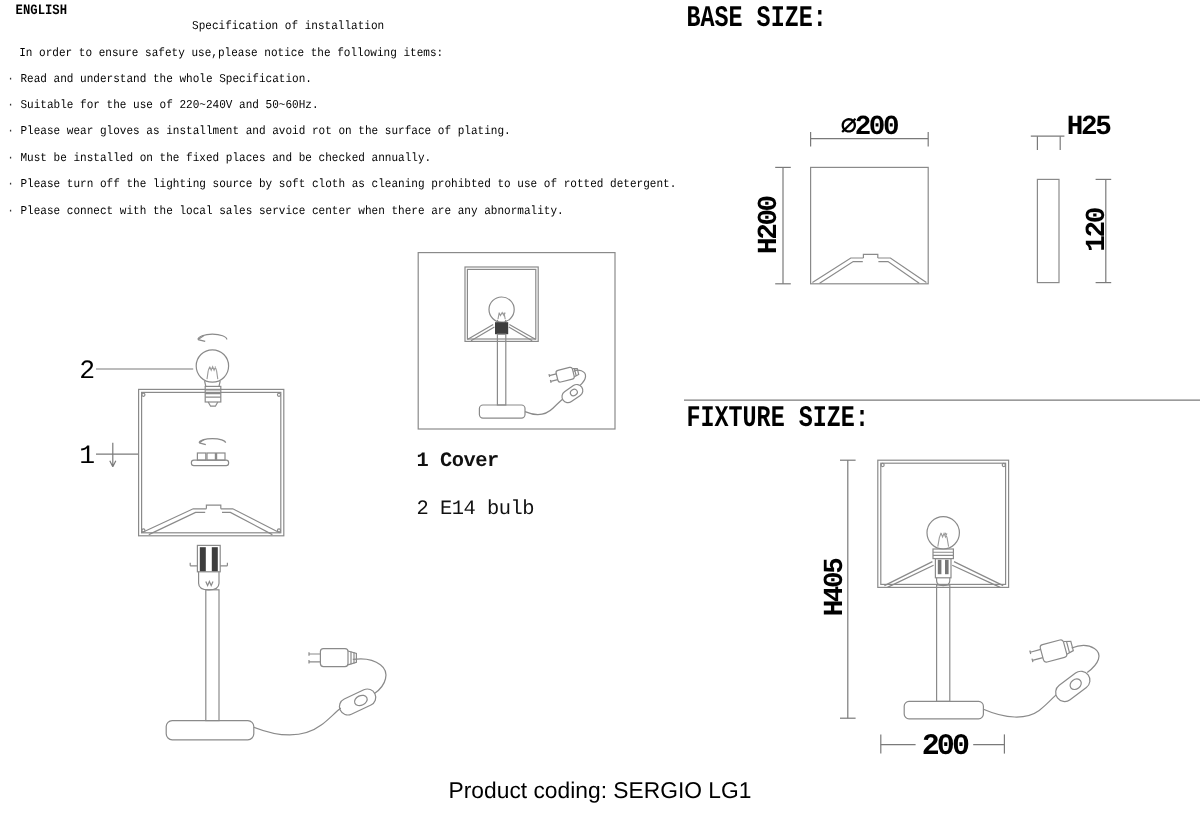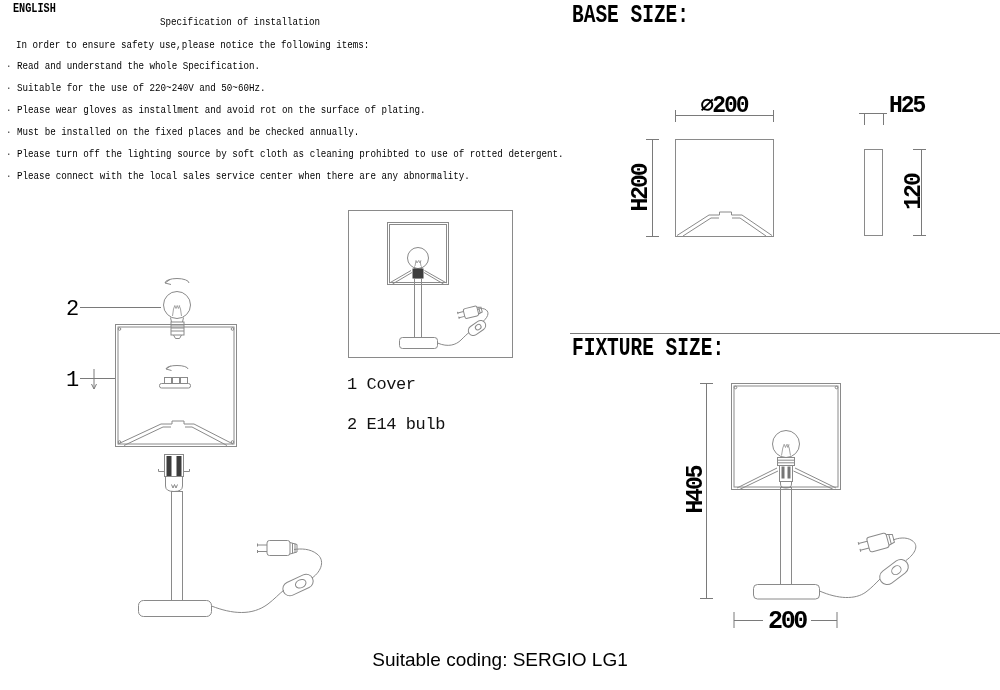--- a/index.html
+++ b/index.html
@@ -232,16 +232,16 @@
 <div class="abs mono-sm" style="left:6px; top:61px;"><span class="dot">·</span><span>Read and understand the whole Specification.</span></div>
 <div class="abs mono-sm" style="left:6px; top:83px;"><span class="dot">·</span><span>Suitable for the use of 220~240V and 50~60Hz.</span></div>
 <div class="abs mono-sm" style="left:6px; top:105px;"><span class="dot">·</span><span>Please wear gloves as installment and avoid rot on the surface of plating.</span></div>
 <div class="abs mono-sm" style="left:6px; top:127px;"><span class="dot">·</span><span>Must be installed on the fixed places and be checked annually.</span></div>
 <div class="abs mono-sm" style="left:6px; top:149px;"><span class="dot">·</span><span>Please turn off the lighting source by soft cloth as cleaning prohibted to use of rotted detergent.</span></div>
 <div class="abs mono-sm" style="left:6px; top:171px;"><span class="dot">·</span><span>Please connect with the local sales service center when there are any abnormality.</span></div>
 
 <div class="abs heading" style="left:572px; top:1px;">BASE SIZE:</div>
 <div class="abs heading" style="left:572px; top:334px;">FIXTURE SIZE:</div>
 
-<div class="abs legend-line" style="left:347px; top:375px;">1 Cover</div>
+<div class="abs legend-line" style="left:347px; top:375px;font-weight:bold;">1 Cover</div>
 <div class="abs legend-line" style="left:347px; top:415px;">2 E14 bulb</div>
 
-<div class="abs footer" style="top:649px;">Suitable coding: SERGIO LG1</div>
+<div class="abs footer" style="top:649px;">Product coding: SERGIO LG1</div>
 
 </body></html>

